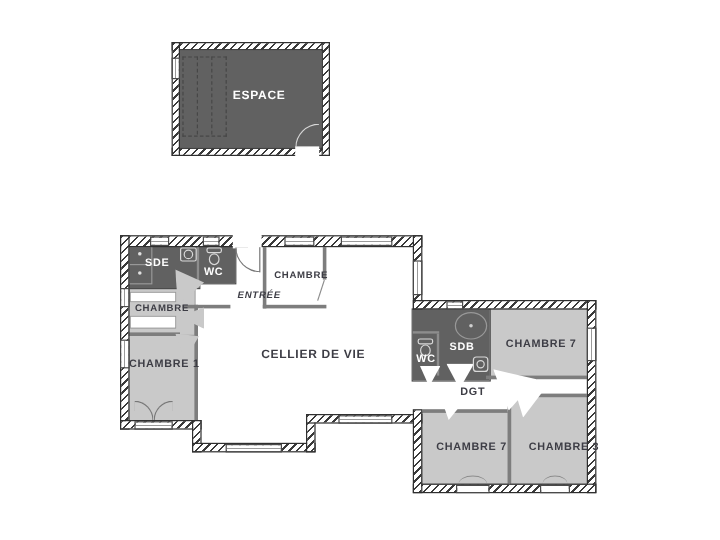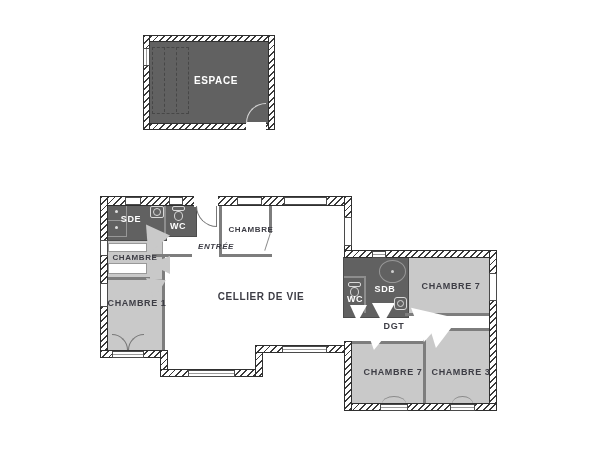--- a/index.html
+++ b/index.html
@@ -157,15 +157,15 @@
   <div class="lbl s8" style="left:216px;top:246px;font-style:italic;">ENTRÉE</div>
   <div class="lbl s8" style="left:251px;top:229px;">CHAMBRE</div>
   <div class="lbl s8" style="left:135px;top:257px;">CHAMBRE</div>
   <div class="lbl s9" style="left:137px;top:303px;">CHAMBRE 1</div>
   <div class="lbl s10" style="left:261px;top:296px;">CELLIER DE VIE</div>
   <div class="lbl on-dark s9" style="left:355px;top:299px;">WC</div>
   <div class="lbl on-dark s9" style="left:385px;top:289px;">SDB</div>
   <div class="lbl s9" style="left:451px;top:286px;">CHAMBRE 7</div>
   <div class="lbl s9" style="left:394px;top:326px;">DGT</div>
   <div class="lbl s9" style="left:393px;top:372px;">CHAMBRE 7</div>
-  <div class="lbl s9" style="left:461px;top:372px;">CHAMBRE 3</div>
+  <div class="lbl s9" style="left:447px;top:372px;padding-left:46px;">CHAMBRE 3</div>
 
 </div>
 
 </body></html>

